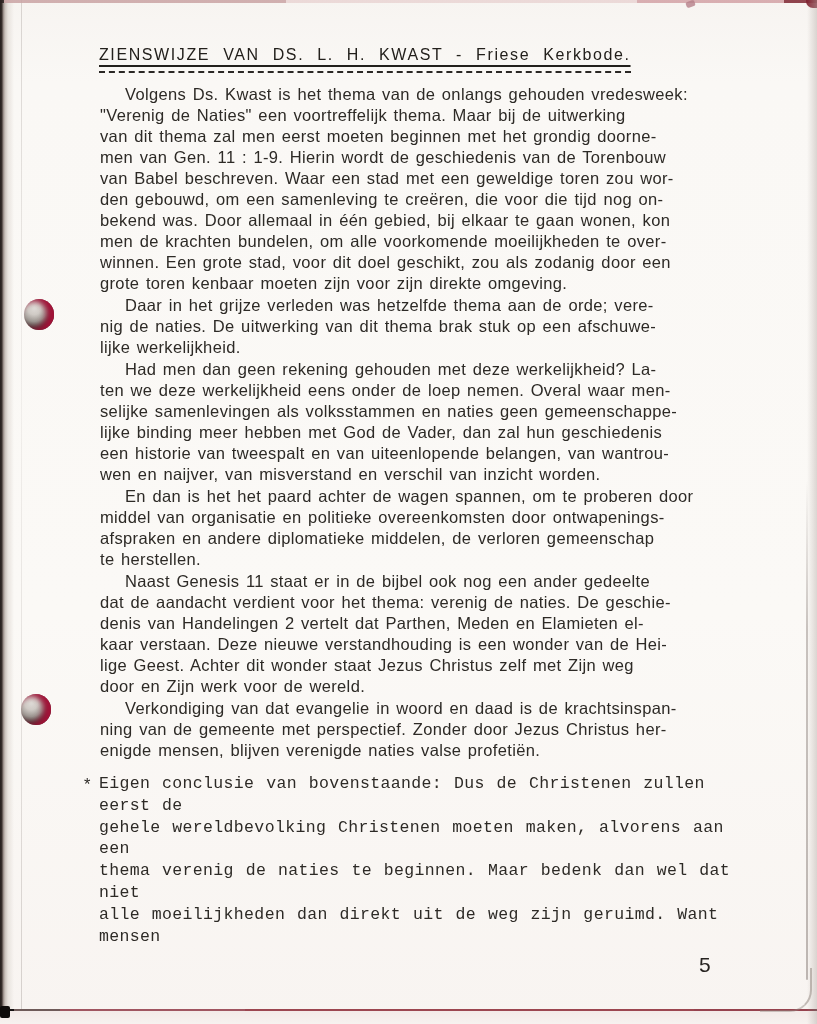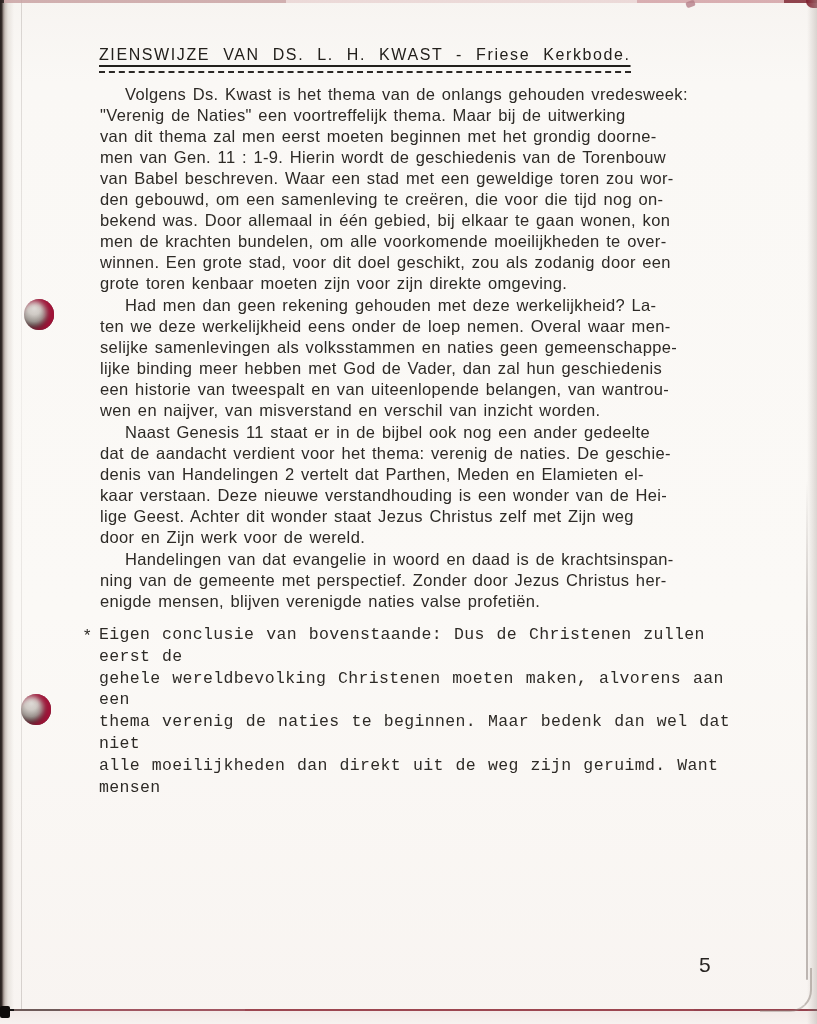--- a/index.html
+++ b/index.html
@@ -145,33 +145,40 @@
       <p>Volgens Ds. Kwast is het thema van de onlangs gehouden vredesweek:
 "Verenig de Naties" een voortreffelijk thema. Maar bij de uitwerking
 van dit thema zal men eerst moeten beginnen met het grondig doorne-
 men van Gen. 11 : 1-9. Hierin wordt de geschiedenis van de Torenbouw
 van Babel beschreven. Waar een stad met een geweldige toren zou wor-
 den gebouwd, om een samenleving te creëren, die voor die tijd nog on-
 bekend was. Door allemaal in één gebied, bij elkaar te gaan wonen, kon
 men de krachten bundelen, om alle voorkomende moeilijkheden te over-
 winnen. Een grote stad, voor dit doel geschikt, zou als zodanig door een
 grote toren kenbaar moeten zijn voor zijn direkte omgeving.</p>
+      <p>Daar in het grijze verleden was hetzelfde thema aan de orde; vere-
+nig de naties. De uitwerking van dit thema brak stuk op een afschuwe-
+lijke werkelijkheid.</p>
       <p>Had men dan geen rekening gehouden met deze werkelijkheid? La-
 ten we deze werkelijkheid eens onder de loep nemen. Overal waar men-
 selijke samenlevingen als volksstammen en naties geen gemeenschappe-
 lijke binding meer hebben met God de Vader, dan zal hun geschiedenis
 een historie van tweespalt en van uiteenlopende belangen, van wantrou-
 wen en naijver, van misverstand en verschil van inzicht worden.</p>
+      <p>En dan is het het paard achter de wagen spannen, om te proberen door
+middel van organisatie en politieke overeenkomsten door ontwapenings-
+afspraken en andere diplomatieke middelen, de verloren gemeenschap
+te herstellen.</p>
       <p>Naast Genesis 11 staat er in de bijbel ook nog een ander gedeelte
 dat de aandacht verdient voor het thema: verenig de naties. De geschie-
 denis van Handelingen 2 vertelt dat Parthen, Meden en Elamieten el-
 kaar verstaan. Deze nieuwe verstandhouding is een wonder van de Hei-
 lige Geest. Achter dit wonder staat Jezus Christus zelf met Zijn weg
 door en Zijn werk voor de wereld.</p>
-      <p>Handelingen van dat evangelie in woord en daad is de krachtsinspan-
+      <p>Verkondiging van dat evangelie in woord en daad is de krachtsinspan-
 ning van de gemeente met perspectief. Zonder door Jezus Christus her-
 enigde mensen, blijven verenigde naties valse profetiën.</p>
     </div>
 
     <div class="footnote">
       <span class="marker">*</span>
       <span class="fn-text">Eigen conclusie van bovenstaande: Dus de Christenen zullen eerst de
 gehele wereldbevolking Christenen moeten maken, alvorens aan een
 thema verenig de naties te beginnen. Maar bedenk dan wel dat niet
 alle moeilijkheden dan direkt uit de weg zijn geruimd. Want mensen</span>

